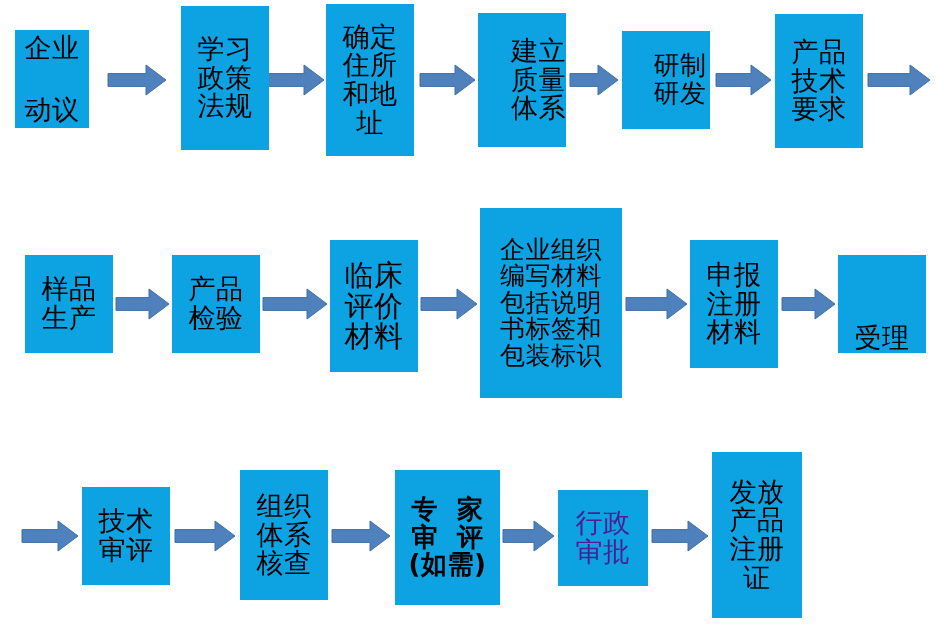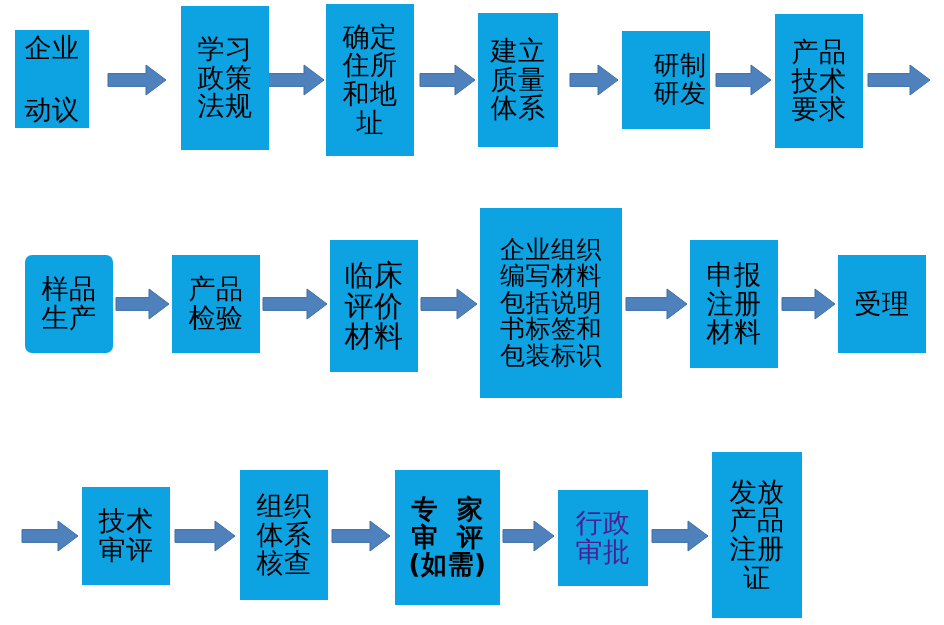--- a/index.html
+++ b/index.html
@@ -90,21 +90,21 @@
       <span class="nline">学习</span>
       <span class="nline">政策</span>
       <span class="nline">法规</span>
     </div>
     <div class="node" style="left: 326px; top: 4px; width: 88px; height: 152px; font-size: 27px; background: rgb(13, 162, 226); color: rgb(0, 0, 0);">
       <span class="nline">确定</span>
       <span class="nline">住所</span>
       <span class="nline">和地</span>
       <span class="nline">址</span>
     </div>
-    <div class="node" style="left: 478px; top: 13px; width: 80px; height: 134px; font-size: 27px; background: rgb(13, 162, 226); color: rgb(0, 0, 0);">
+    <div class="node" style="left: 478px; top: 13px; width: 88px; height: 134px; font-size: 27px; background: rgb(13, 162, 226); color: rgb(0, 0, 0); align-items: flex-end;">
       <span class="nline">建立</span>
       <span class="nline">质量</span>
       <span class="nline">体系</span>
     </div>
     <div class="node" style="left: 622px; top: 31px; width: 88px; height: 98px; font-size: 26px; background: rgb(13, 162, 226); color: rgb(0, 0, 0); padding-left: 28px;">
       <span class="nline">研制</span>
       <span class="nline">研发</span>
     </div>
     <div class="node" style="left: 775px; top: 14px; width: 88px; height: 134px; font-size: 27px; background: rgb(13, 162, 226); color: rgb(0, 0, 0);">
       <span class="nline">产品</span>
@@ -129,21 +129,21 @@
     <div class="arrow" style="left: 626px; top: 288px; width: 61px; height: 32px;">
       <svg width="61" height="32" viewBox="0 0 61 32">
         <polygon points="0.0,9.6 41.0,9.6 41.0,1.0 61.0,16.0 41.0,31.0 41.0,22.4 0.0,22.4" fill="#4F81BD" stroke="#3D6FA8" stroke-width="1"></polygon>
       </svg>
     </div>
     <div class="arrow" style="left: 782px; top: 288px; width: 53px; height: 32px;">
       <svg width="53" height="32" viewBox="0 0 53 32">
         <polygon points="0.0,9.6 33.0,9.6 33.0,1.0 53.0,16.0 33.0,31.0 33.0,22.4 0.0,22.4" fill="#4F81BD" stroke="#3D6FA8" stroke-width="1"></polygon>
       </svg>
     </div>
-    <div class="node" style="left: 25px; top: 255px; width: 88px; height: 98px; font-size: 27px; background: rgb(13, 162, 226); color: rgb(0, 0, 0); border-radius: 7px;">
+    <div class="node" style="left: 25px; top: 255px; width: 88px; height: 98px; font-size: 27px; background: rgb(13, 162, 226); color: rgb(0, 0, 0);">
       <span class="nline">样品</span>
       <span class="nline">生产</span>
     </div>
     <div class="node" style="left: 172px; top: 255px; width: 88px; height: 98px; font-size: 27px; background: rgb(13, 162, 226); color: rgb(0, 0, 0);">
       <span class="nline">产品</span>
       <span class="nline">检验</span>
     </div>
     <div class="node" style="left: 330px; top: 240px; width: 88px; height: 132px; font-size: 29px; background: rgb(13, 162, 226); color: #000000;">
       <span class="nline">临床</span>
       <span class="nline">评价</span>
@@ -154,21 +154,21 @@
       <span class="nline">编写材料</span>
       <span class="nline">包括说明</span>
       <span class="nline">书标签和</span>
       <span class="nline">包装标识</span>
     </div>
     <div class="node" style="left: 690px; top: 240px; width: 88px; height: 128px; font-size: 27px; background: rgb(13, 162, 226); color: rgb(0, 0, 0);">
       <span class="nline">申报</span>
       <span class="nline">注册</span>
       <span class="nline">材料</span>
     </div>
-    <div class="node" style="left: 838px; top: 255px; width: 88px; height: 98px; font-size: 27px; background: rgb(13, 162, 226); color: rgb(0, 0, 0);">
+    <div class="node" style="left: 838px; top: 255px; width: 88px; height: 98px; font-size: 27px; background: rgb(13, 162, 226); color: rgb(0, 0, 0); justify-content: flex-end;">
       <span class="nline">受理</span>
     </div>
     <div class="arrow" style="left: 22px; top: 520px; width: 56px; height: 32px;">
       <svg width="56" height="32" viewBox="0 0 56 32">
         <polygon points="0.0,9.6 36.0,9.6 36.0,1.0 56.0,16.0 36.0,31.0 36.0,22.4 0.0,22.4" fill="#4F81BD" stroke="#3D6FA8" stroke-width="1"></polygon>
       </svg>
     </div>
     <div class="arrow" style="left: 175px; top: 520px; width: 60px; height: 32px;">
       <svg width="60" height="32" viewBox="0 0 60 32">
         <polygon points="0.0,9.6 40.0,9.6 40.0,1.0 60.0,16.0 40.0,31.0 40.0,22.4 0.0,22.4" fill="#4F81BD" stroke="#3D6FA8" stroke-width="1"></polygon>

